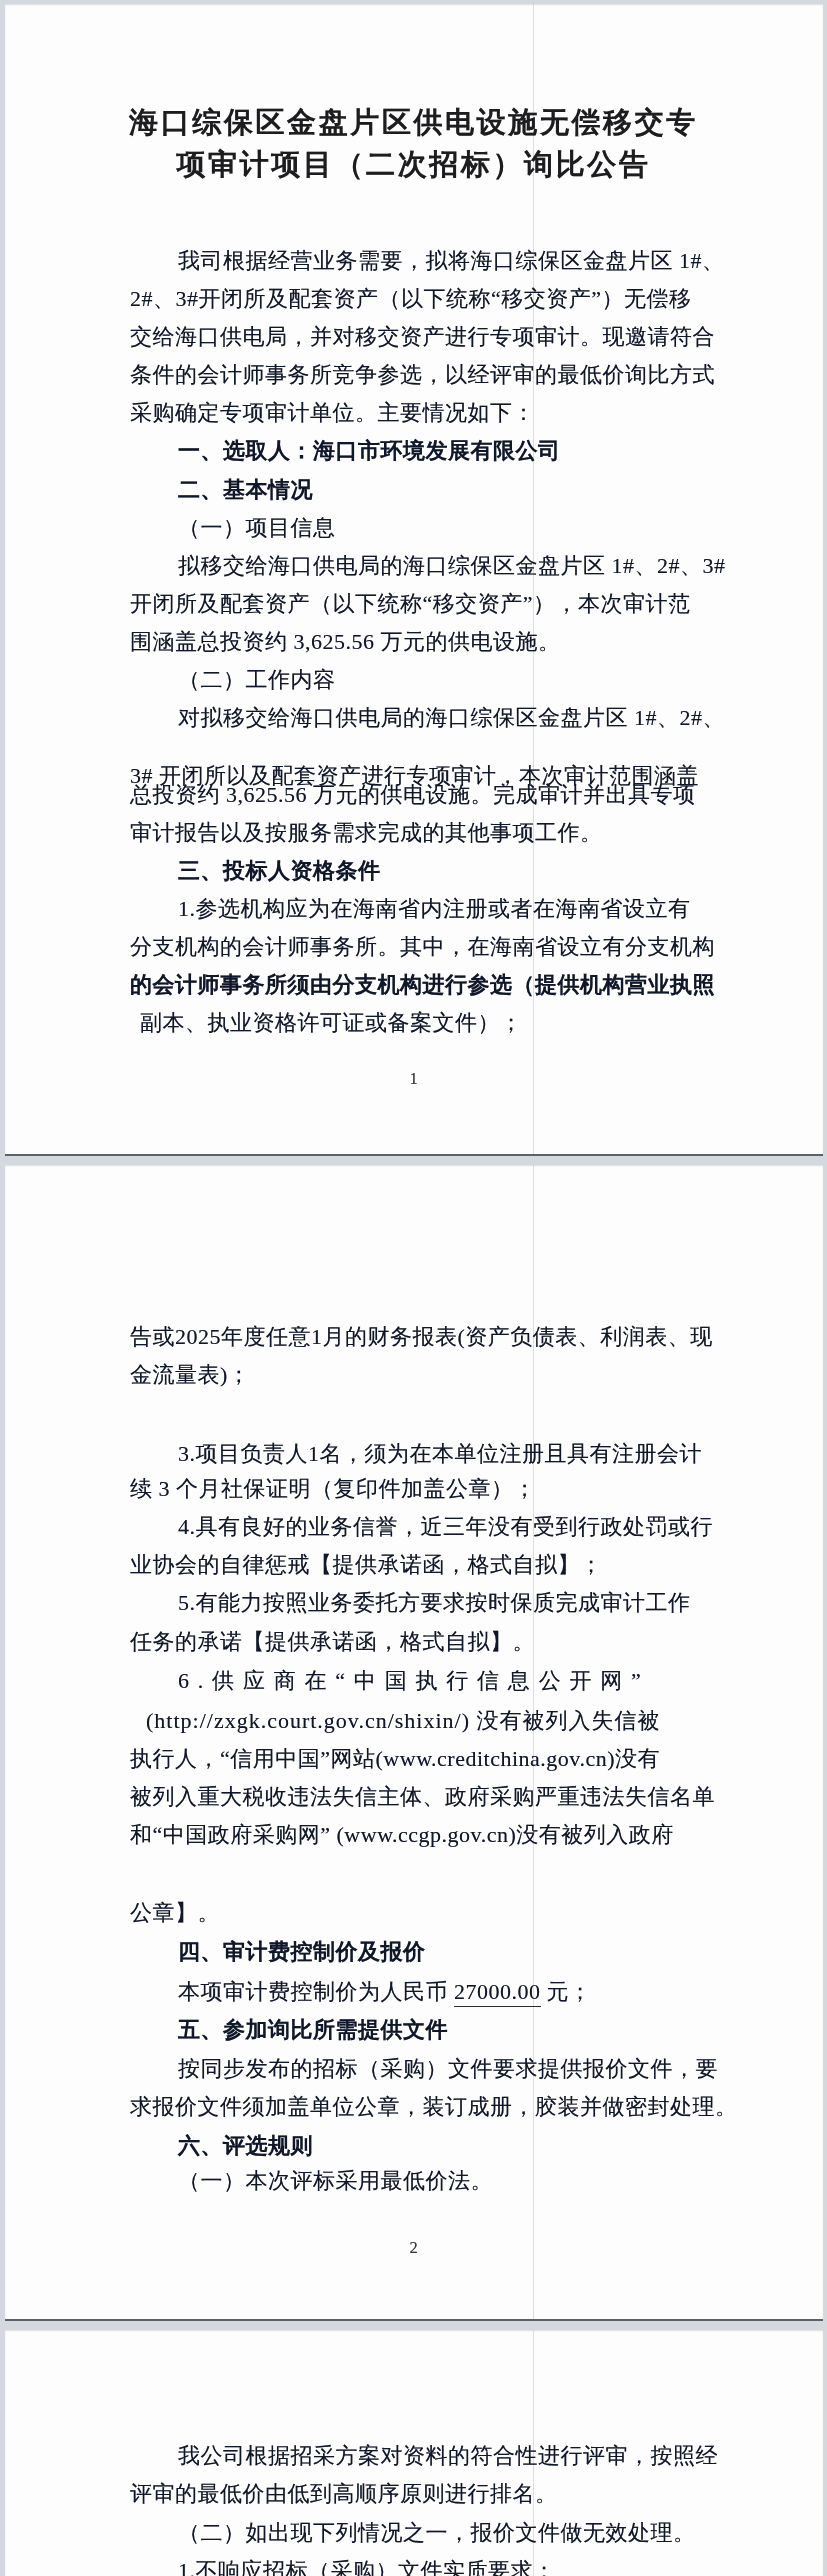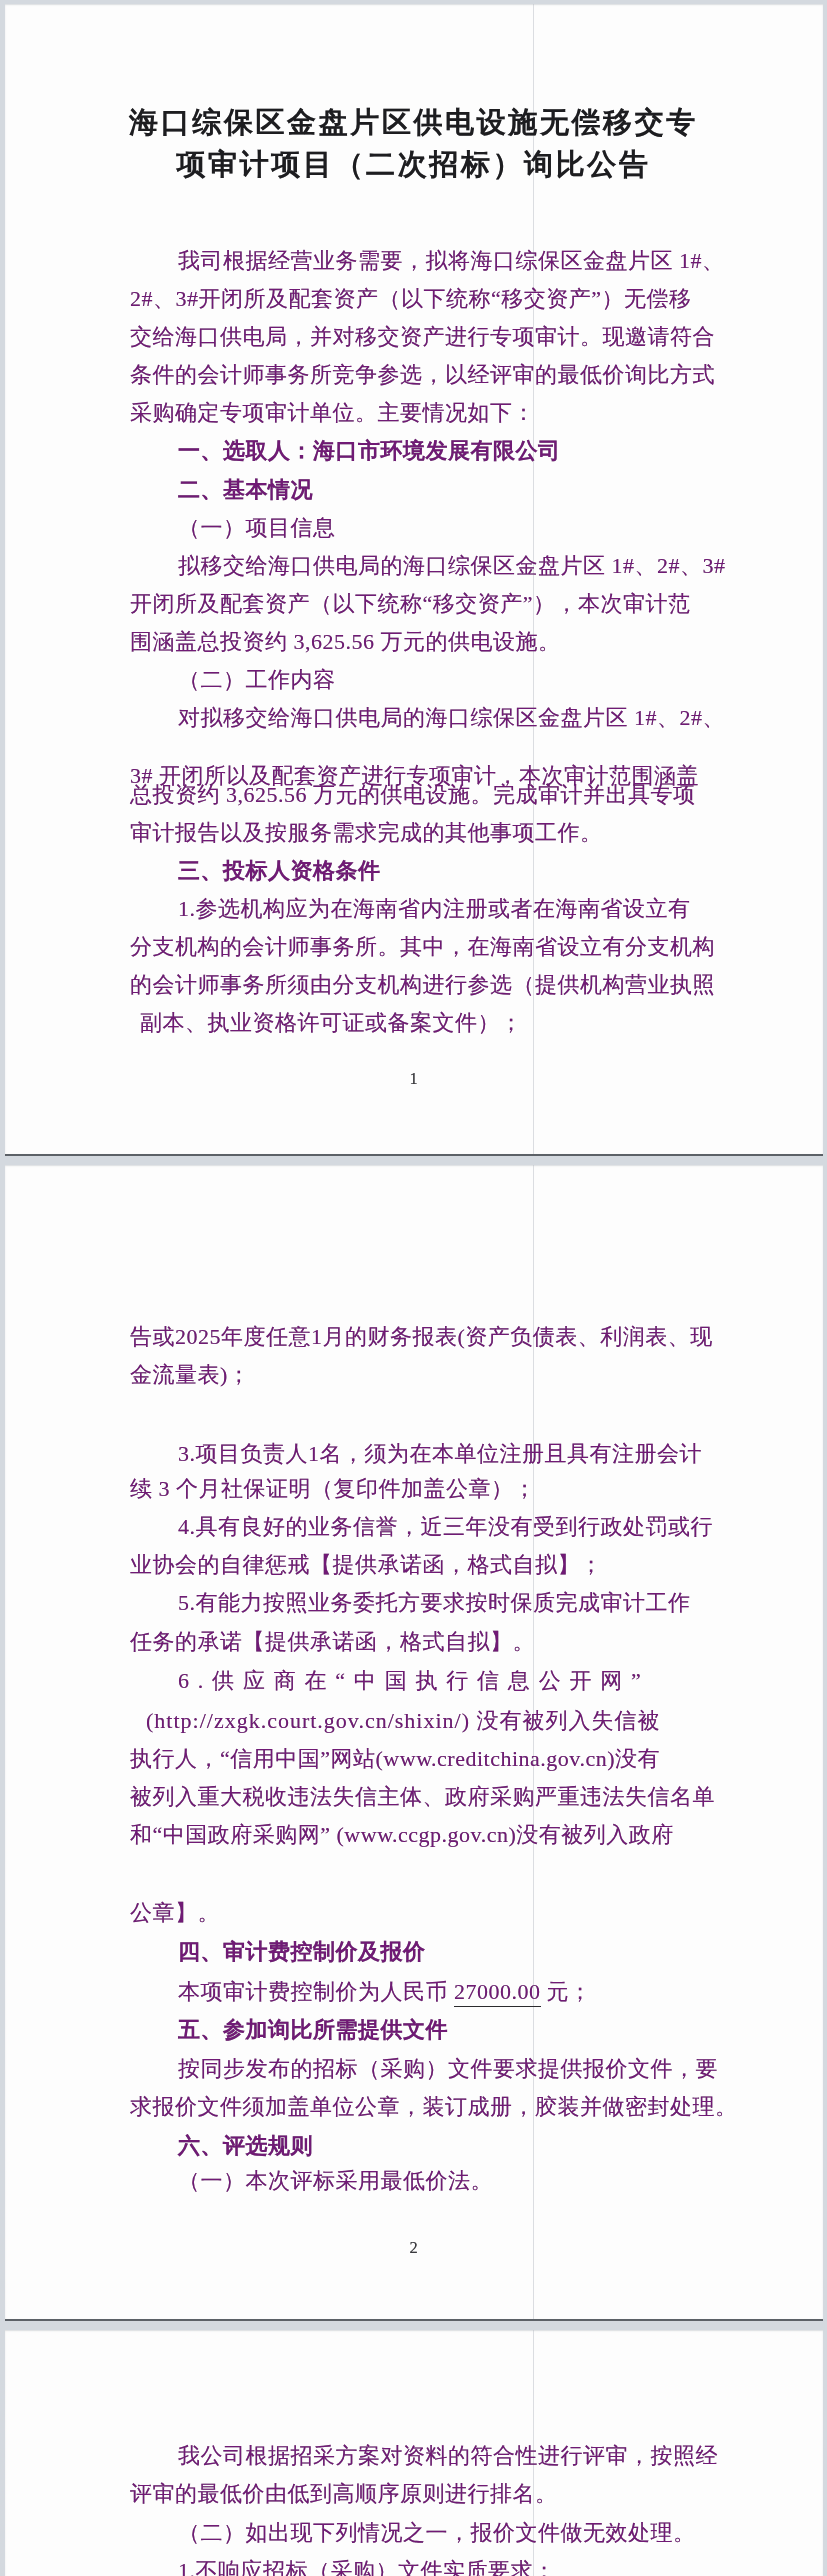--- a/index.html
+++ b/index.html
@@ -1,21 +1,21 @@
 <!DOCTYPE html>
 <html style="font-size:8.2px"><head>
 <meta charset="utf-8">
 <style>
   html,body{margin:0;padding:0;}
   body{background:#c3c9d1;font-family:"Liberation Serif","DejaVu Serif",serif;}
   #canvas{position:relative;width:827px;height:3486px;background:#d4d9df;overflow:hidden;}
   .page{position:absolute;left:5.2px;width:818px;background:#fdfdfd;
         border-bottom:2.1px solid #5c6167;box-shadow:inset 0 1px 1.5px rgba(120,126,134,.25);}
   .fold{position:absolute;width:1px;background:rgba(185,189,197,.5);top:0;bottom:0;left:528px;}
-  .ln{position:absolute;font-size:22px;line-height:1.12;color:#701a75;letter-spacing:0.5px;
+  .ln{position:absolute;font-size:22px;line-height:1.12;color:#0f172a;letter-spacing:0.5px;
       white-space:nowrap;text-shadow:0 0 0.5px rgba(50,50,55,.55);}
   .bold{font-weight:bold;}
   .title{left:0;width:100%;text-align:center;font-size:29px;font-weight:bold;letter-spacing:2.6px;color:#1d1d20;}
   .footer-num{left:0;width:100%;text-align:center;font-size:16.5px;color:#3a3a3e;letter-spacing:0;}
   .spread{letter-spacing:8.8px;}
   .mono-ish{letter-spacing:1px;margin-left:16px;}
   .u{border-bottom:1.5px solid #2b2b2e;padding-bottom:1.5px;}
 </style>
 </head>
 <body>
@@ -47,21 +47,21 @@
   <div class="ln" style="top:592px;left:130px;">开闭所及配套资产（以下统称“移交资产”），本次审计范</div>
   <div class="ln" style="top:630px;left:130px;">围涵盖总投资约 3,625.56 万元的供电设施。</div>
   <div class="ln" style="top:668px;left:178px;">（二）工作内容</div>
   <div class="ln" style="top:706px;left:178px;">对拟移交给海口供电局的海口综保区金盘片区 1#、2#、</div>
   <div class="ln" style="top:744px;left:130px;margin-top:20px;">3# 开闭所以及配套资产进行专项审计，本次审计范围涵盖</div>
   <div class="ln" style="top:783px;left:130px;">总投资约 3,625.56 万元的供电设施。完成审计并出具专项</div>
   <div class="ln" style="top:821px;left:130px;">审计报告以及按服务需求完成的其他事项工作。</div>
   <div class="ln bold" style="top:859px;left:178px;">三、投标人资格条件</div>
   <div class="ln" style="top:897px;left:178px;">1.参选机构应为在海南省内注册或者在海南省设立有</div>
   <div class="ln" style="top:935px;left:130px;">分支机构的会计师事务所。其中，在海南省设立有分支机构</div>
-  <div class="ln" style="top:973px;left:130px;">的会计师事务所须由分支机构进行参选（提供机构营业执照</div>
+  <div class="ln" style="top:973px;left:130px;font-weight:bold;">的会计师事务所须由分支机构进行参选（提供机构营业执照</div>
   <div class="ln" style="top:1011px;left:140px;">副本、执业资格许可证或备案文件）；</div>
   <div class="ln footer-num" style="top:1070px;">1</div>
 
   <div class="ln" style="top:1325px;left:130px;">告或2025年度任意1月的财务报表(资产负债表、利润表、现</div>
   <div class="ln" style="top:1363px;left:130px;">金流量表)；</div>
   <div class="ln" style="top:1430px;left:178px;margin-top:12px;">3.项目负责人1名，须为在本单位注册且具有注册会计</div>
   <div class="ln" style="top:1477px;left:130px;">续 3 个月社保证明（复印件加盖公章）；</div>
   <div class="ln" style="top:1515px;left:178px;">4.具有良好的业务信誉，近三年没有受到行政处罚或行</div>
   <div class="ln" style="top:1553px;left:130px;">业协会的自律惩戒【提供承诺函，格式自拟】；</div>
   <div class="ln" style="top:1591px;left:178px;">5.有能力按照业务委托方要求按时保质完成审计工作</div>

